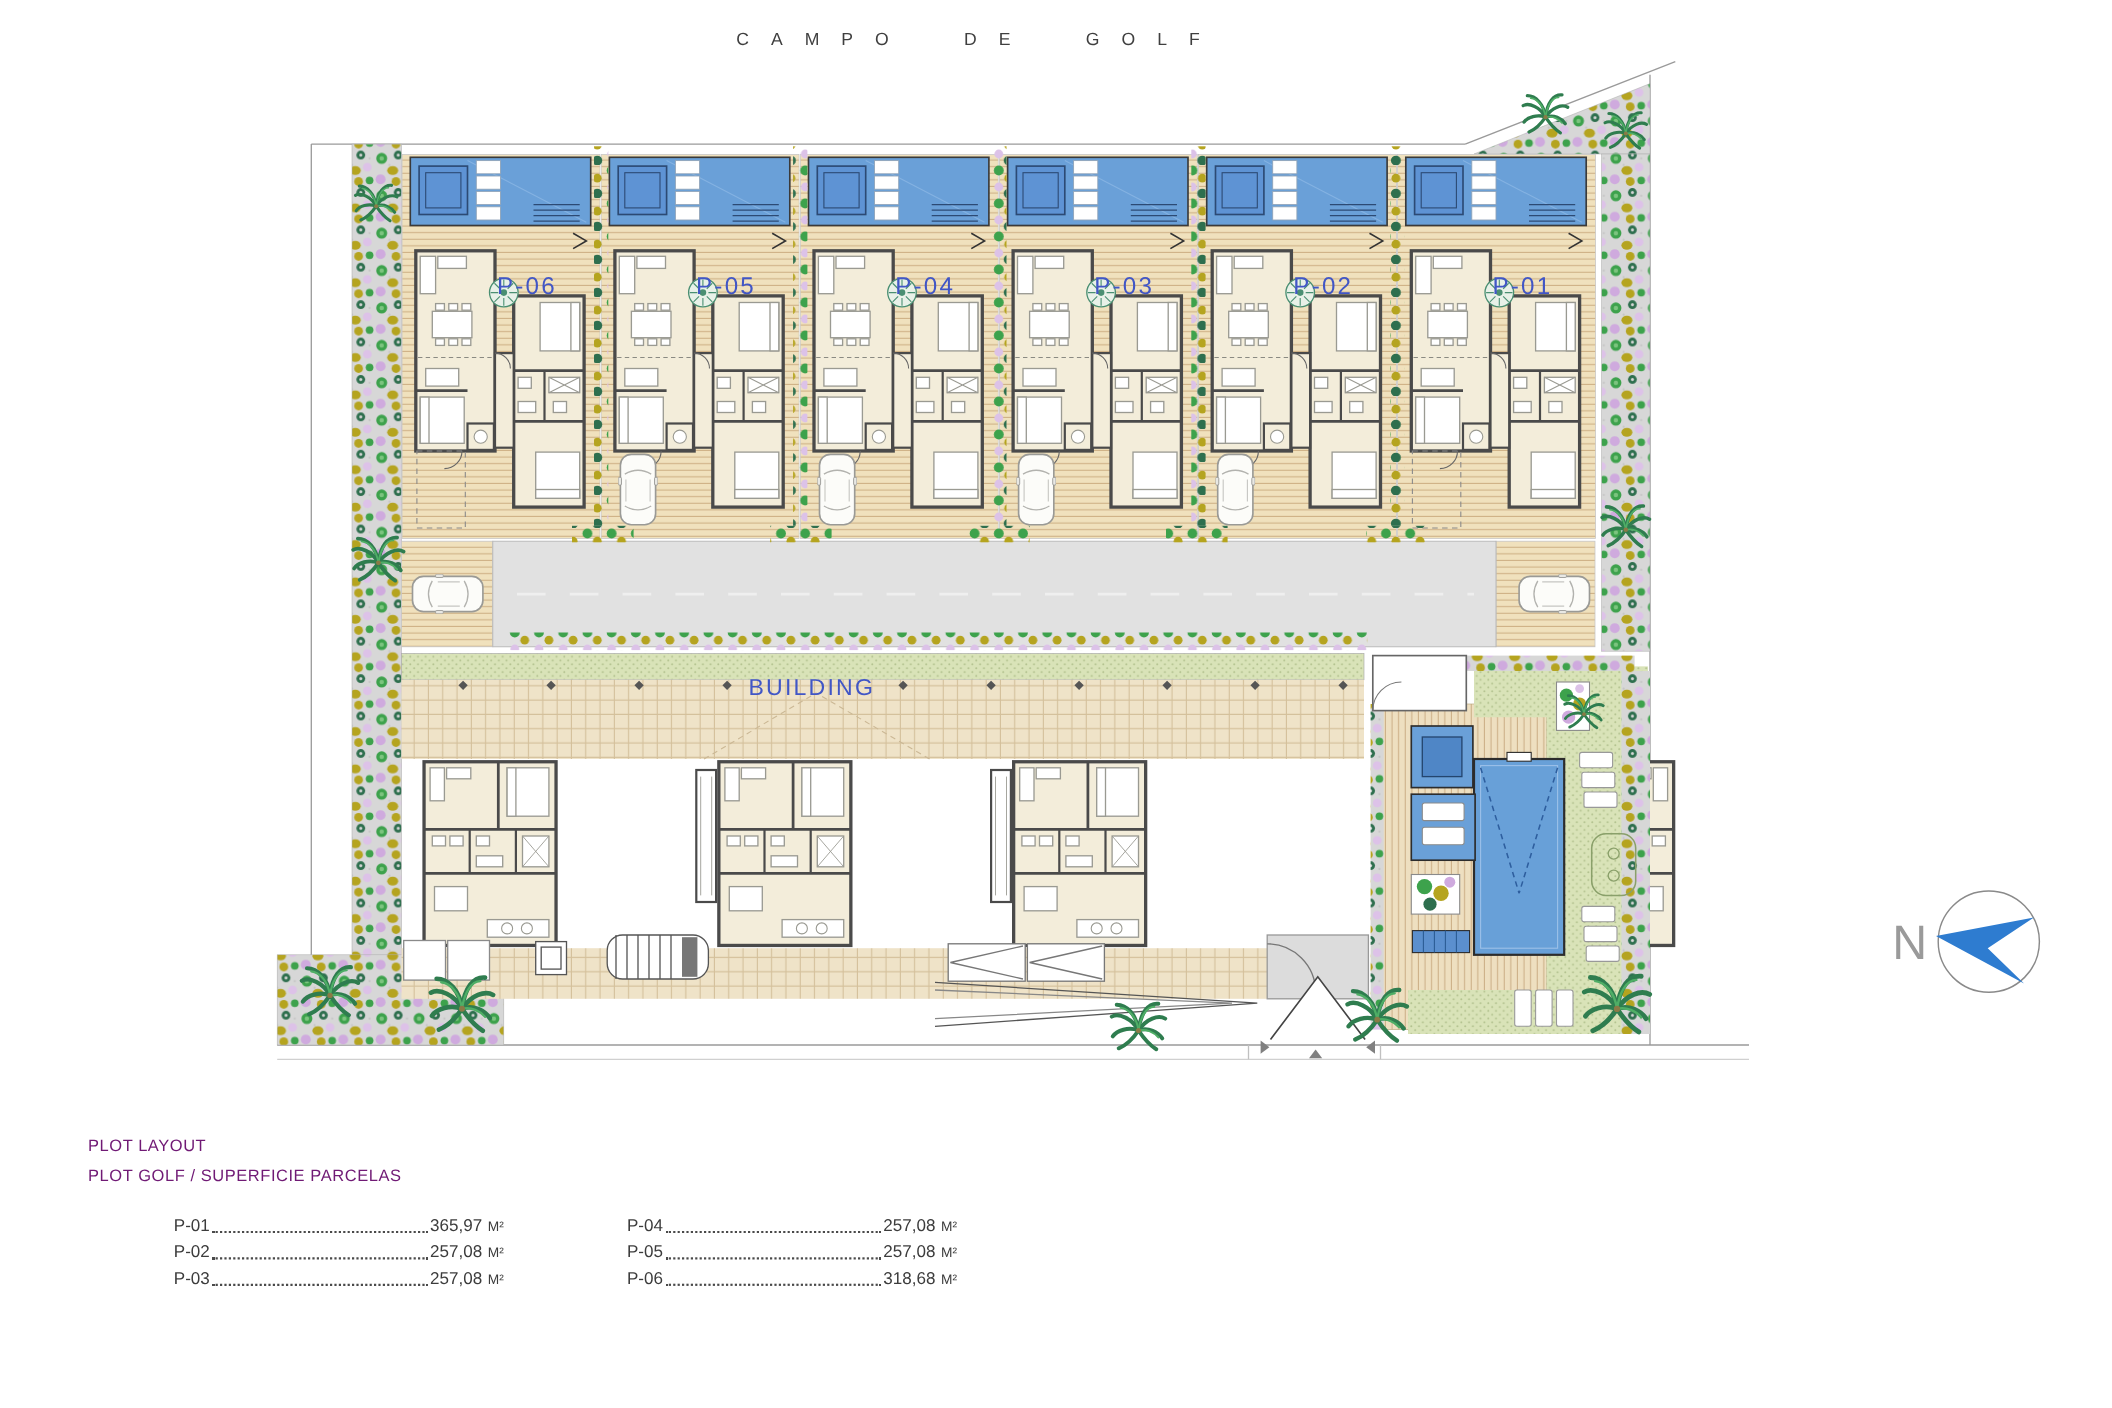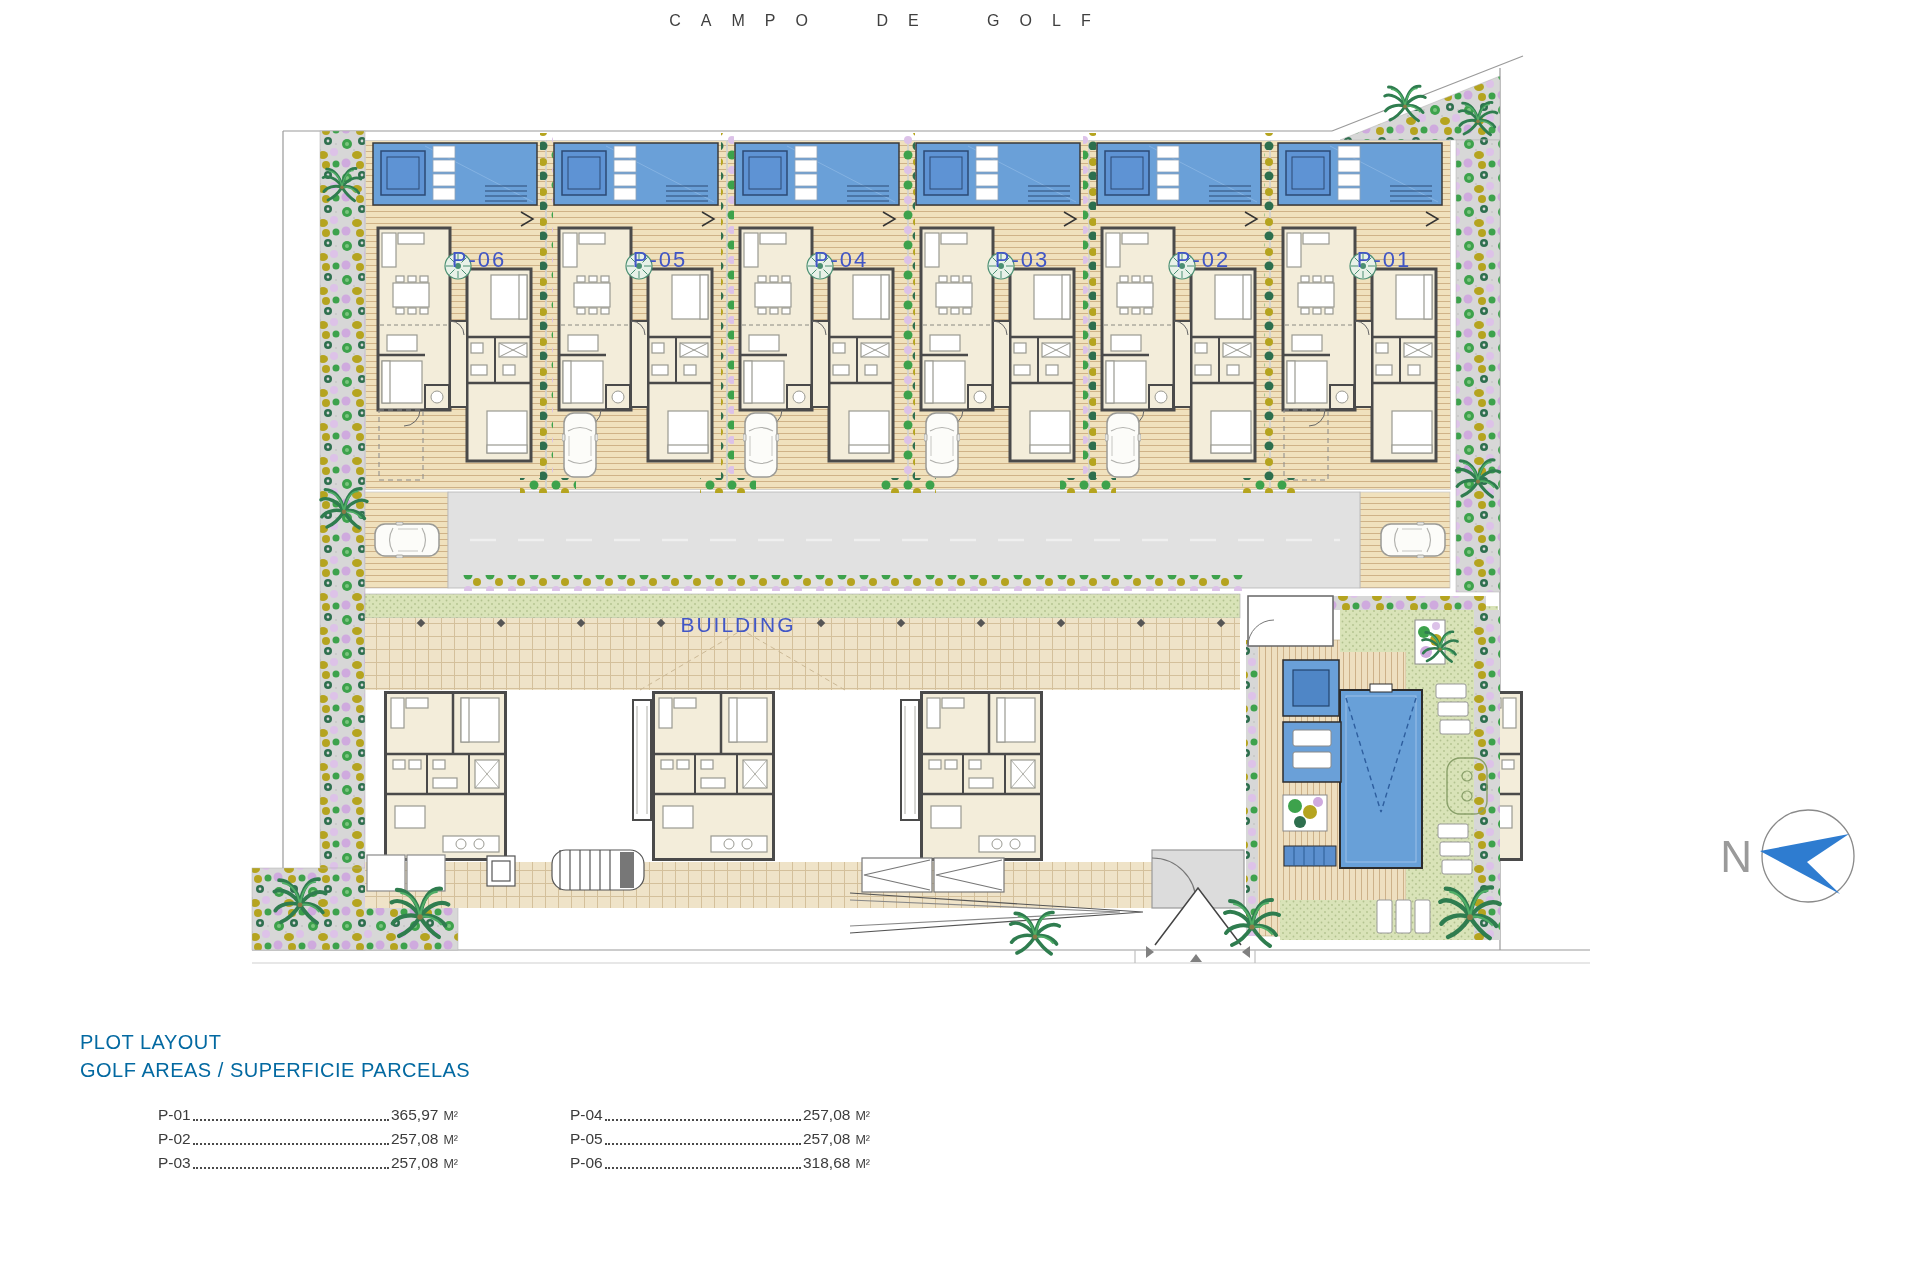--- a/index.html
+++ b/index.html
@@ -1,25 +1,25 @@
 <!DOCTYPE html>
 <html><head>
 <meta charset="utf-8">
 <style>
   html,body{margin:0;padding:0;background:#ffffff;}
   .sheet{position:relative;width:1920px;height:1280px;background:#fff;overflow:hidden;
          font-family:"Liberation Sans",sans-serif;color:#3a3a3a;}
-  .golf-title{position:absolute;top:12px;left:0;width:1780px;text-align:center;
+  .golf-title{position:absolute;top:28px;left:0;width:1780px;text-align:center;
 ary         font-size:32px;font-weight:300;color:#3f3f3f;letter-spacing:20px;word-spacing:24px;}
   .plan-svg{position:absolute;left:0;top:0;}
   .plot-label{font-size:22px;letter-spacing:2px;fill:#4156c6;font-weight:500;}
   .building-label{font-size:21px;letter-spacing:2px;fill:#4156c6;font-weight:500;}
   .north-n{font-size:44px;font-weight:300;fill:#9a9a9a;}
   .legend{position:absolute;left:80px;top:1028px;width:820px;}
-  .legend-title,.legend-subtitle{color:#0369a1;font-size:20px;letter-spacing:0.5px;font-weight:500;line-height:28px;}
+  .legend-title,.legend-subtitle{color:#701a75;font-size:15px;letter-spacing:0.5px;font-weight:500;line-height:28px;}
   .legend-cols{display:flex;gap:112px;margin-left:78px;margin-top:16px;}
   .legend-col{width:300px;}
   .legend-row{display:flex;align-items:flex-end;height:24px;font-size:15.5px;color:#3c3c3c;}
   .legend-row .dots{flex:1;border-bottom:2px dotted #4a4a4a;margin:0 2px 3px 2px;}
   .legend-row .val{white-space:nowrap;margin-top:24px;}
   .legend-row .unit{font-size:12.5px;margin-left:5px;}
 </style>
 </head>
 <body>
 
@@ -435,21 +435,21 @@
 
     <g>
       <circle cx="1808" cy="856" r="46" fill="none" stroke="#8a8a8a" stroke-width="1.3"></circle>
       <path d="M1760,851 L1849,834 L1807,862 L1840,894 Z" fill="#2e7cd0"></path>
       <text class="north-n" x="1752" y="872" text-anchor="end">N</text>
     </g>
   </svg>
 
   <div class="legend">
     <div class="legend-title">PLOT LAYOUT</div>
-    <div class="legend-subtitle">GOLF AREAS / SUPERFICIE PARCELAS</div>
+    <div class="legend-subtitle">PLOT GOLF / SUPERFICIE PARCELAS</div>
     <div class="legend-cols">
       <div class="legend-col">
         <div class="legend-row">
           <span class="lab">P-01</span>
             <span class="dots"></span>
             <span class="val"><span>365,97</span><span class="unit">M²</span></span>
         </div>
         <div class="legend-row">
           <span class="lab">P-02</span>
             <span class="dots"></span>

